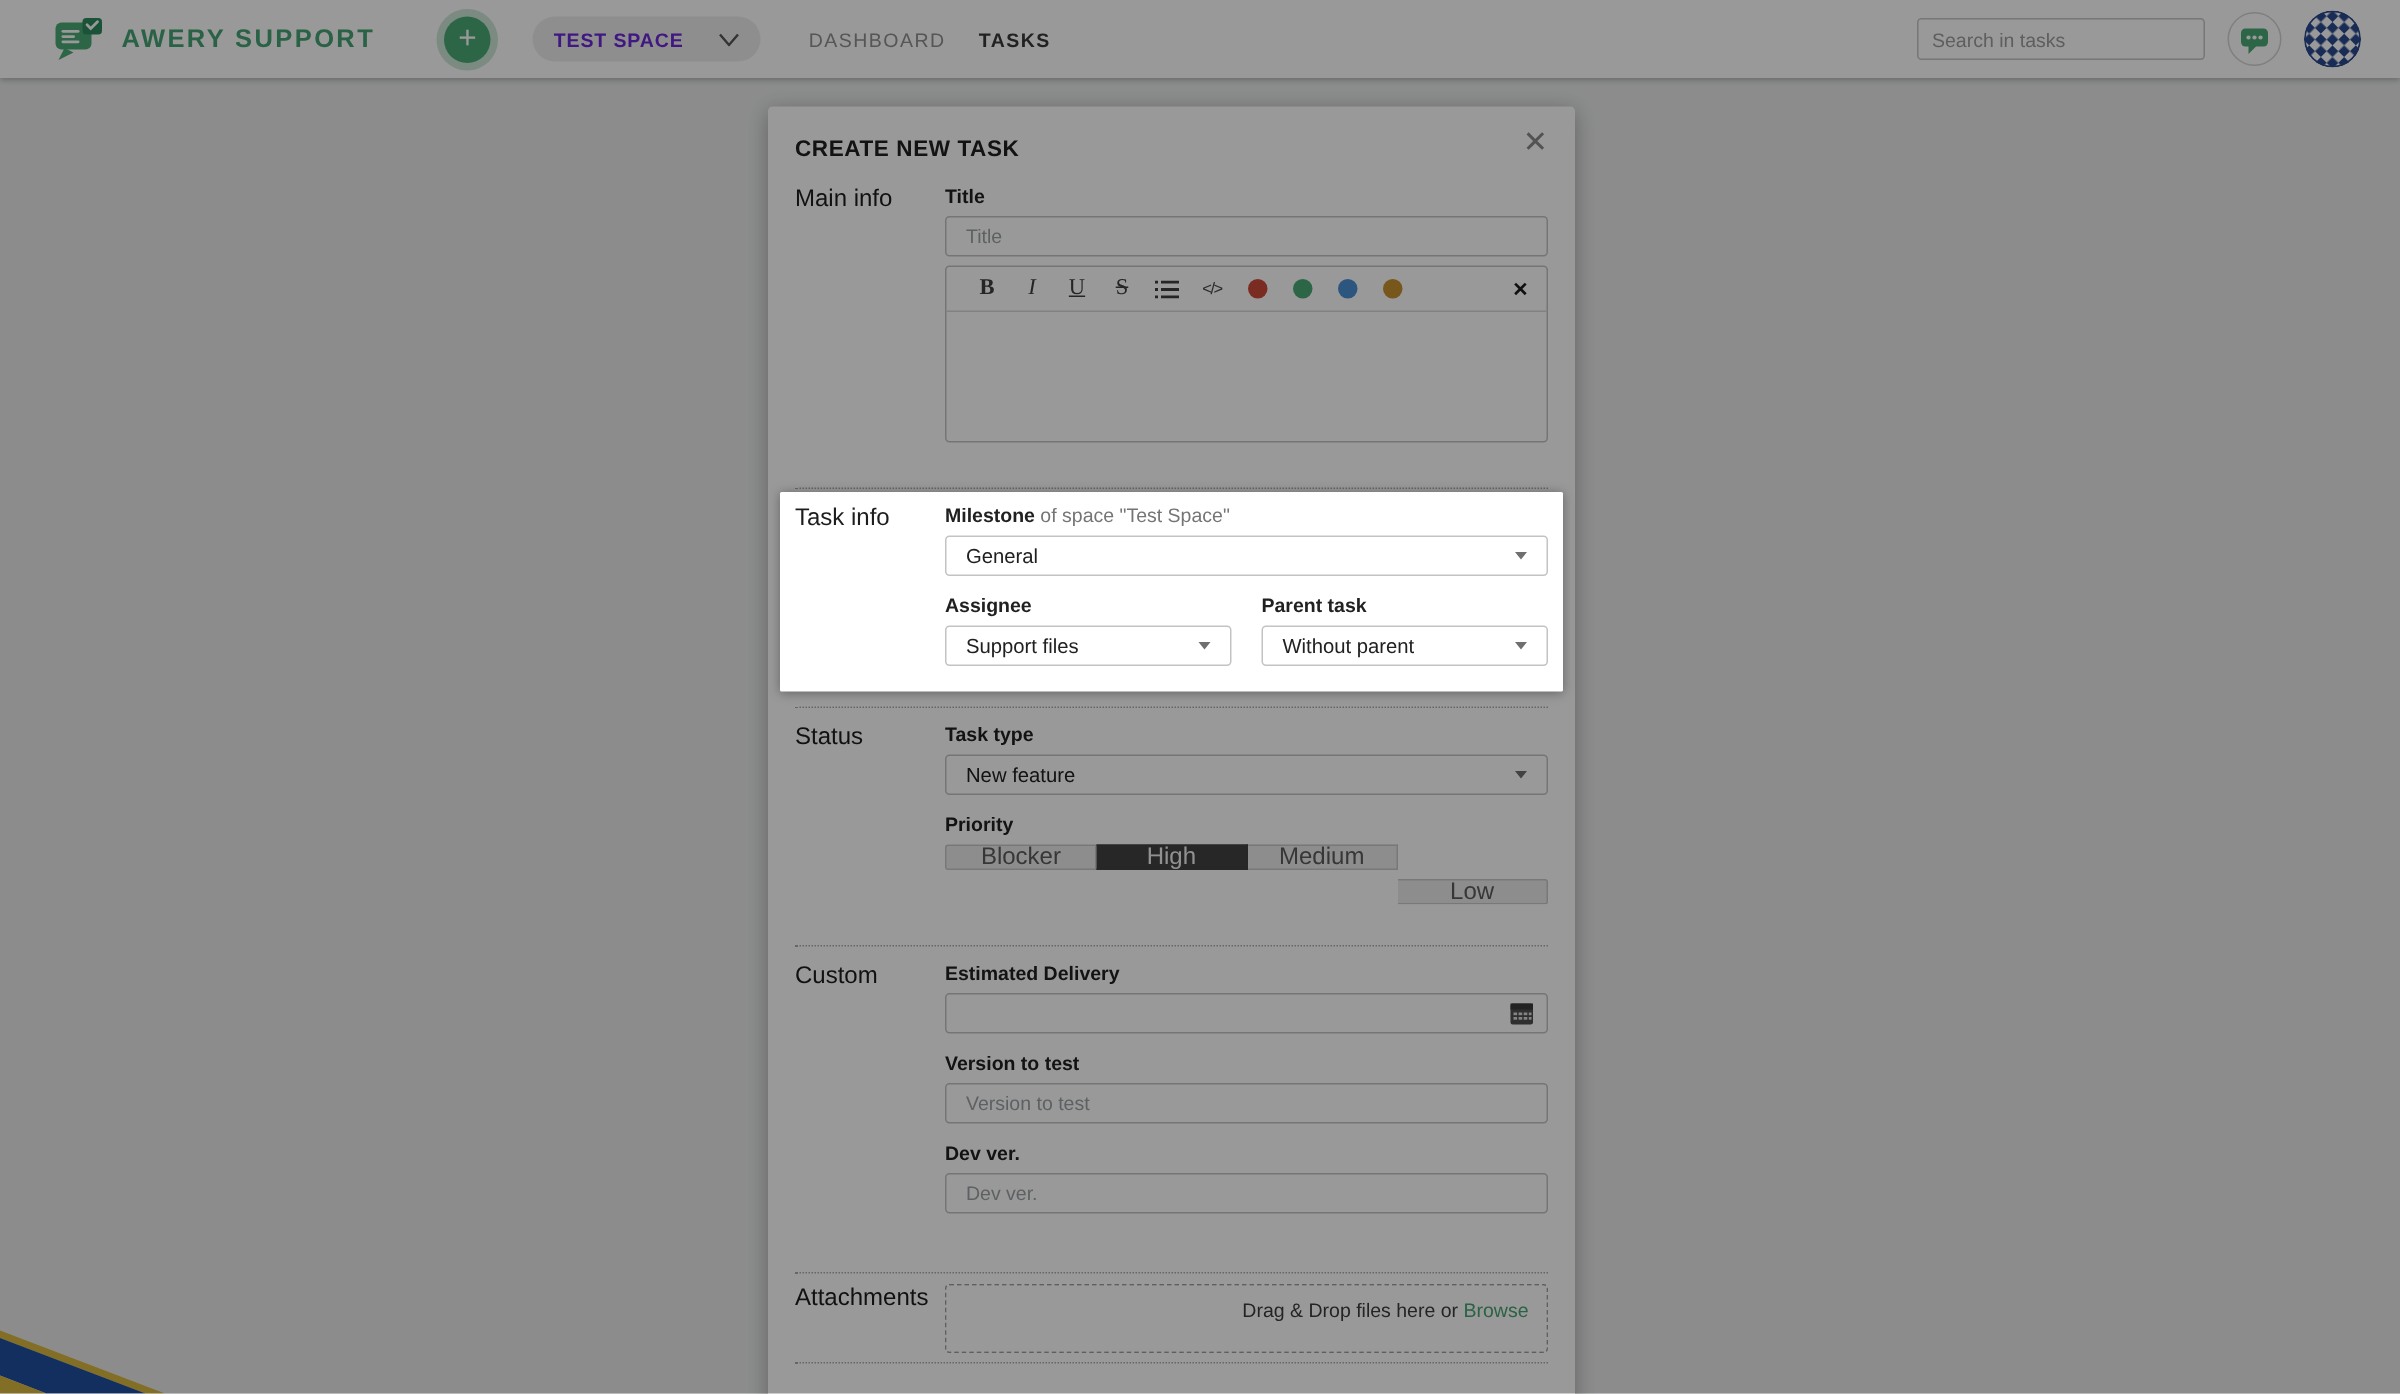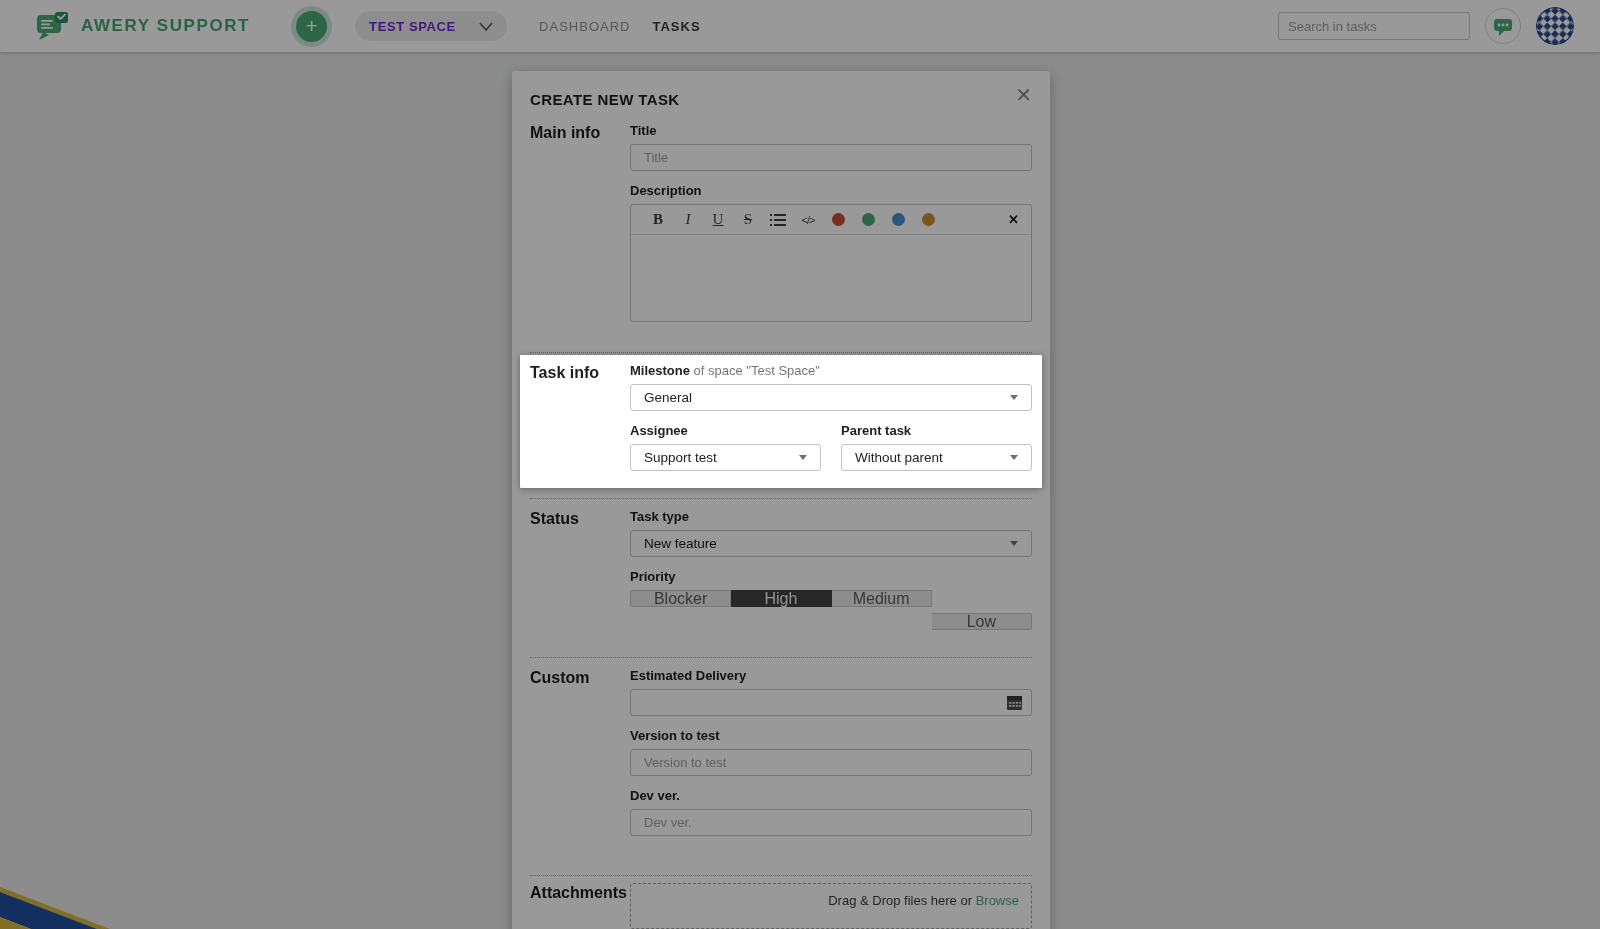--- a/index.html
+++ b/index.html
@@ -36,21 +36,21 @@
 
   
   .modal { position:absolute; left:512px; top:71px; width:538px; height:900px; background:#fff;
     border-radius:3px; box-shadow:0 3px 14px rgba(0,0,0,.3); padding:0 18px; }
   .modal-header { padding:20px 0 15px; }
   .modal-title { font-size:15px; font-weight:800; letter-spacing:.4px; color:#212121; }
   .close-btn { position:absolute; top:12px; right:14px; font-size:20px; color:#8a8a8a;
     cursor:pointer; line-height:1; padding:2px 4px; }
 
   .row { display:flex; }
-  .row-label { width:100px; flex-shrink:0; font-size:16px; font-weight:700; color:#1d1d1d; padding-top:1px; }
+  .row-label { width:100px; flex-shrink:0; font-size:16px; font-weight:400; color:#1d1d1d; padding-top:1px; }
   .row-content { flex:1; min-width:0; }
 
   .field-label { font-size:13px; font-weight:700; color:#212121; }
   .field-label .light { font-weight:400; color:#757575; }
   .text-input { width:100%; height:27px; border:1px solid #c3c3c3; border-radius:3px; padding:0 13px;
     font-size:13px; color:#212121; outline:none; background:#fff; margin-top:6px;
     font-family:"Liberation Sans", sans-serif; }
   .text-input::placeholder { color:#9da2a5; }
 
   
@@ -182,21 +182,20 @@
   <div class="modal-header">
     <h1 class="modal-title">CREATE NEW TASK</h1>
     <span class="close-btn">✕</span>
   </div>
 
   <div class="row" style="padding-bottom:30px;">
     <div class="row-label">Main info</div>
     <div class="row-content">
       <div class="field-label">Title</div>
       <input class="text-input" placeholder="Title" style="">
-      <div class="field-label" style="margin-top:12px;">Description</div>
       <div class="editor">
         <div class="editor-toolbar">
           <span class="tool b">B</span>
           <span class="tool i">I</span>
           <span class="tool u">U</span>
           <span class="tool s">S</span>
           <span class="tool">
             <svg width="16" height="12" viewBox="0 0 16 12">
               <rect x="0" y="0" width="2" height="2" fill="#3f3f3f"></rect>
                 <rect x="4" y="0" width="12" height="2" fill="#3f3f3f"></rect>
@@ -236,21 +235,21 @@
           <span>Milestone</span><span class="light"> of space "Test Space"</span>
         </div>
         <div class="select">
           <span>General</span>
           <span class="caret"></span>
         </div>
         <div class="two-col">
           <div>
             <div class="field-label">Assignee</div>
             <div class="select">
-              <span>Support test</span>
+              <span>Support files</span>
               <span class="caret"></span>
             </div>
           </div>
           <div>
             <div class="field-label">Parent task</div>
             <div class="select">
               <span>Without parent</span>
               <span class="caret"></span>
             </div>
           </div>

